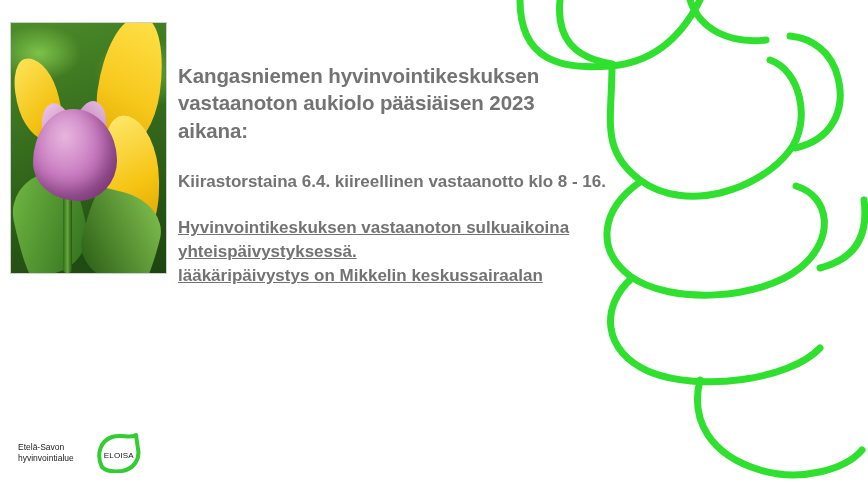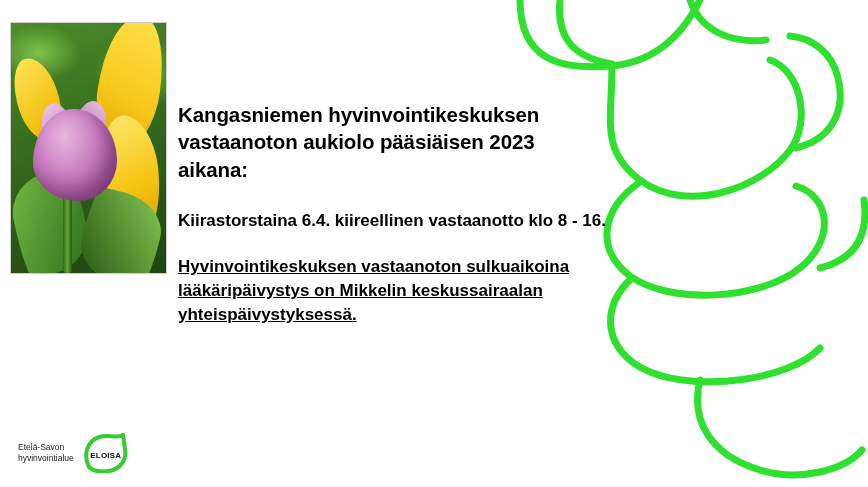--- a/index.html
+++ b/index.html
@@ -119,22 +119,21 @@
     border-radius: 10% 60% 10% 60% / 60% 40% 60% 40%;
     transform: rotate(14deg);
   }
 
   
   .text-block {
     position: absolute;
     left: 178px;
     top: 62px;
     width: 560px;
-    color: #000000;
-    margin-top: 39px;
+    color: #737373;
   }
   .title {
     font-size: 20.5px;
     font-weight: bold;
     line-height: 1.33;
     letter-spacing: -0.1px;
     margin: 0 0 26px 0;
   }
   .title .line { display: block; }
   .para {
@@ -146,42 +145,42 @@
   .para:last-child { margin-bottom: 0; text-decoration: underline; }
   .para .line { display: block; }
 
   
   .footer-logo {
     position: absolute;
     left: 18px;
     bottom: 14px;
     display: flex;
     align-items: center;
-    gap: 9px;
+    gap: 22px;
   }
   .footer-logo .wordmark {
     font-size: 8.5px;
     line-height: 1.25;
     color: #1a1a1a;
     font-weight: normal;
     text-align: left;
   }
   .footer-logo .wordmark span { display: block; }
   .footer-logo .mark {
     position: relative;
     width: 46px;
     height: 40px;
   }
   .footer-logo .mark .eloisa-text {
     position: absolute;
     left: 50%;
     top: 56%;
     transform: translate(-50%, -50%);
     font-size: 8px;
-    font-weight: bold;
+    font-weight: normal;
     color: #111;
     letter-spacing: 0.2px;
   }
 
   .bottom-rule {
     position: absolute;
     left: 0;
     bottom: 0;
     width: 868px;
     height: 3px;
@@ -226,22 +225,22 @@
       <span class="line">vastaanoton aukiolo pääsiäisen 2023</span>
       <span class="line">aikana:</span>
     </h1>
 
     <p class="para">
       <span class="line">Kiirastorstaina 6.4. kiireellinen vastaanotto klo 8 - 16.</span>
     </p>
 
     <p class="para">
       <span class="line">Hyvinvointikeskuksen vastaanoton sulkuaikoina</span>
+      <span class="line">yhteispäivystyksessä.</span>
       <span class="line">lääkäripäivystys on Mikkelin keskussairaalan</span>
-      <span class="line">yhteispäivystyksessä.</span>
     </p>
   </div>
 
   <div class="footer-logo">
     <div class="wordmark">
       <span>Etelä-Savon</span>
       <span>hyvinvointialue</span>
     </div>
     <div class="mark">
       <svg width="46" height="40" viewBox="0 0 46 40">

